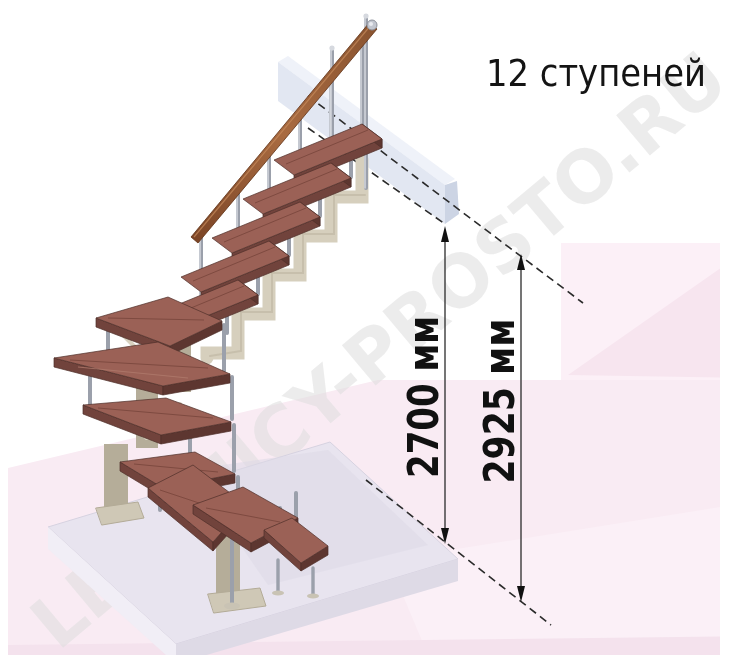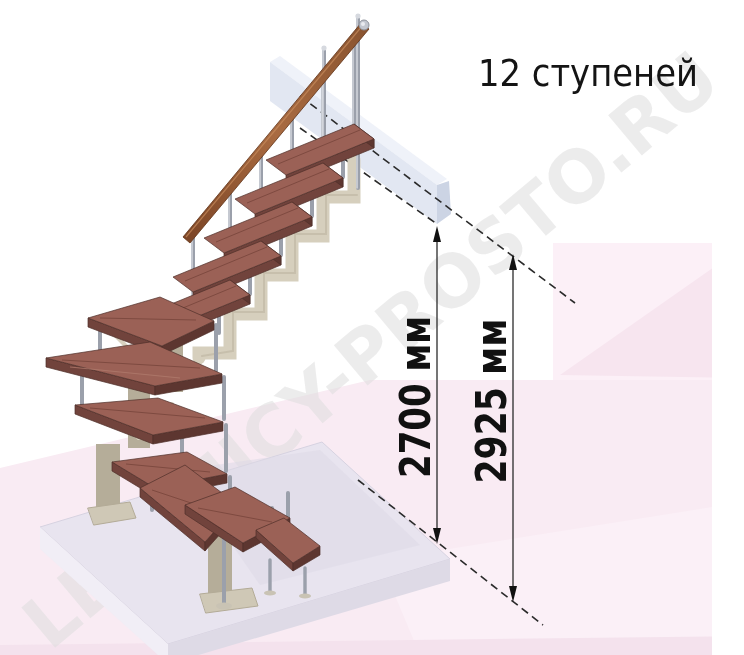--- a/index.html
+++ b/index.html
@@ -1,17 +1,17 @@
 <!DOCTYPE html>
 <html><head>
 <meta charset="utf-8">
 <style>
   html,body{margin:0;padding:0;background:#ffffff;}
   .stage{position:relative;width:712px;height:655px;background:#f0abfc;overflow:hidden;
-         font-family:"DejaVu Sans","Liberation Sans",sans-serif;}
+         font-family:"DejaVu Sans","Liberation Sans",sans-serif;margin-left:8px;}
   svg{display:block;}
   text{font-family:"DejaVu Sans","Liberation Sans",sans-serif;}
   .dim-label{font-weight:bold;fill:#111111;}
   .steps-label{fill:#141414;}
   .watermark{fill:#dedede;opacity:0.55;font-weight:bold;}
 </style>
 </head>
 <body>
 
 <div class="stage">

